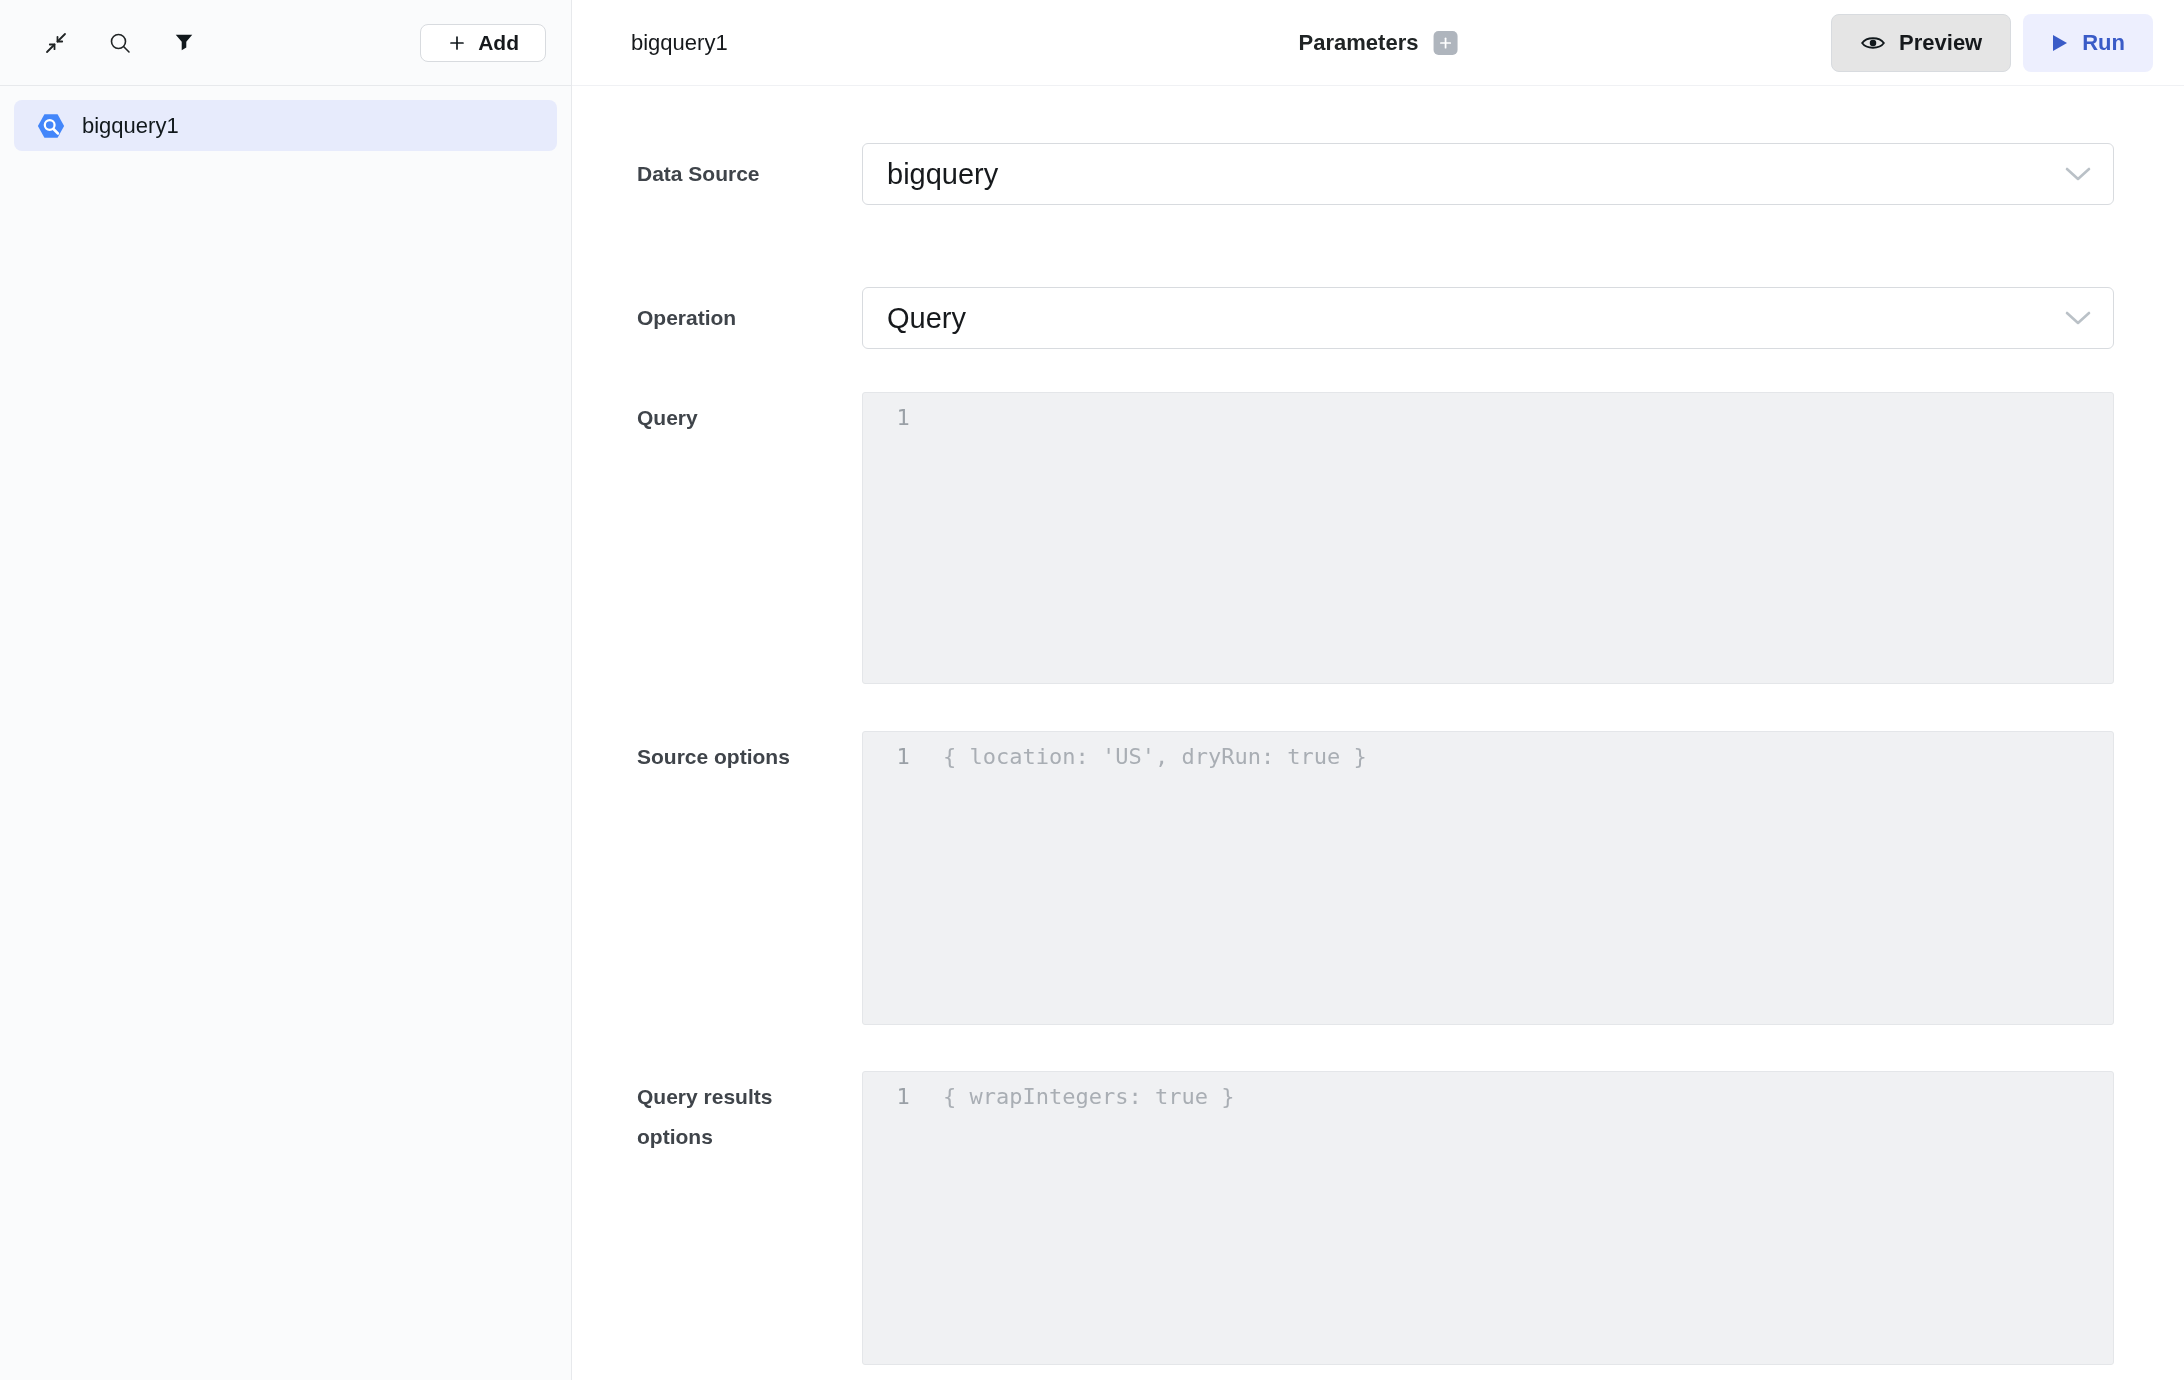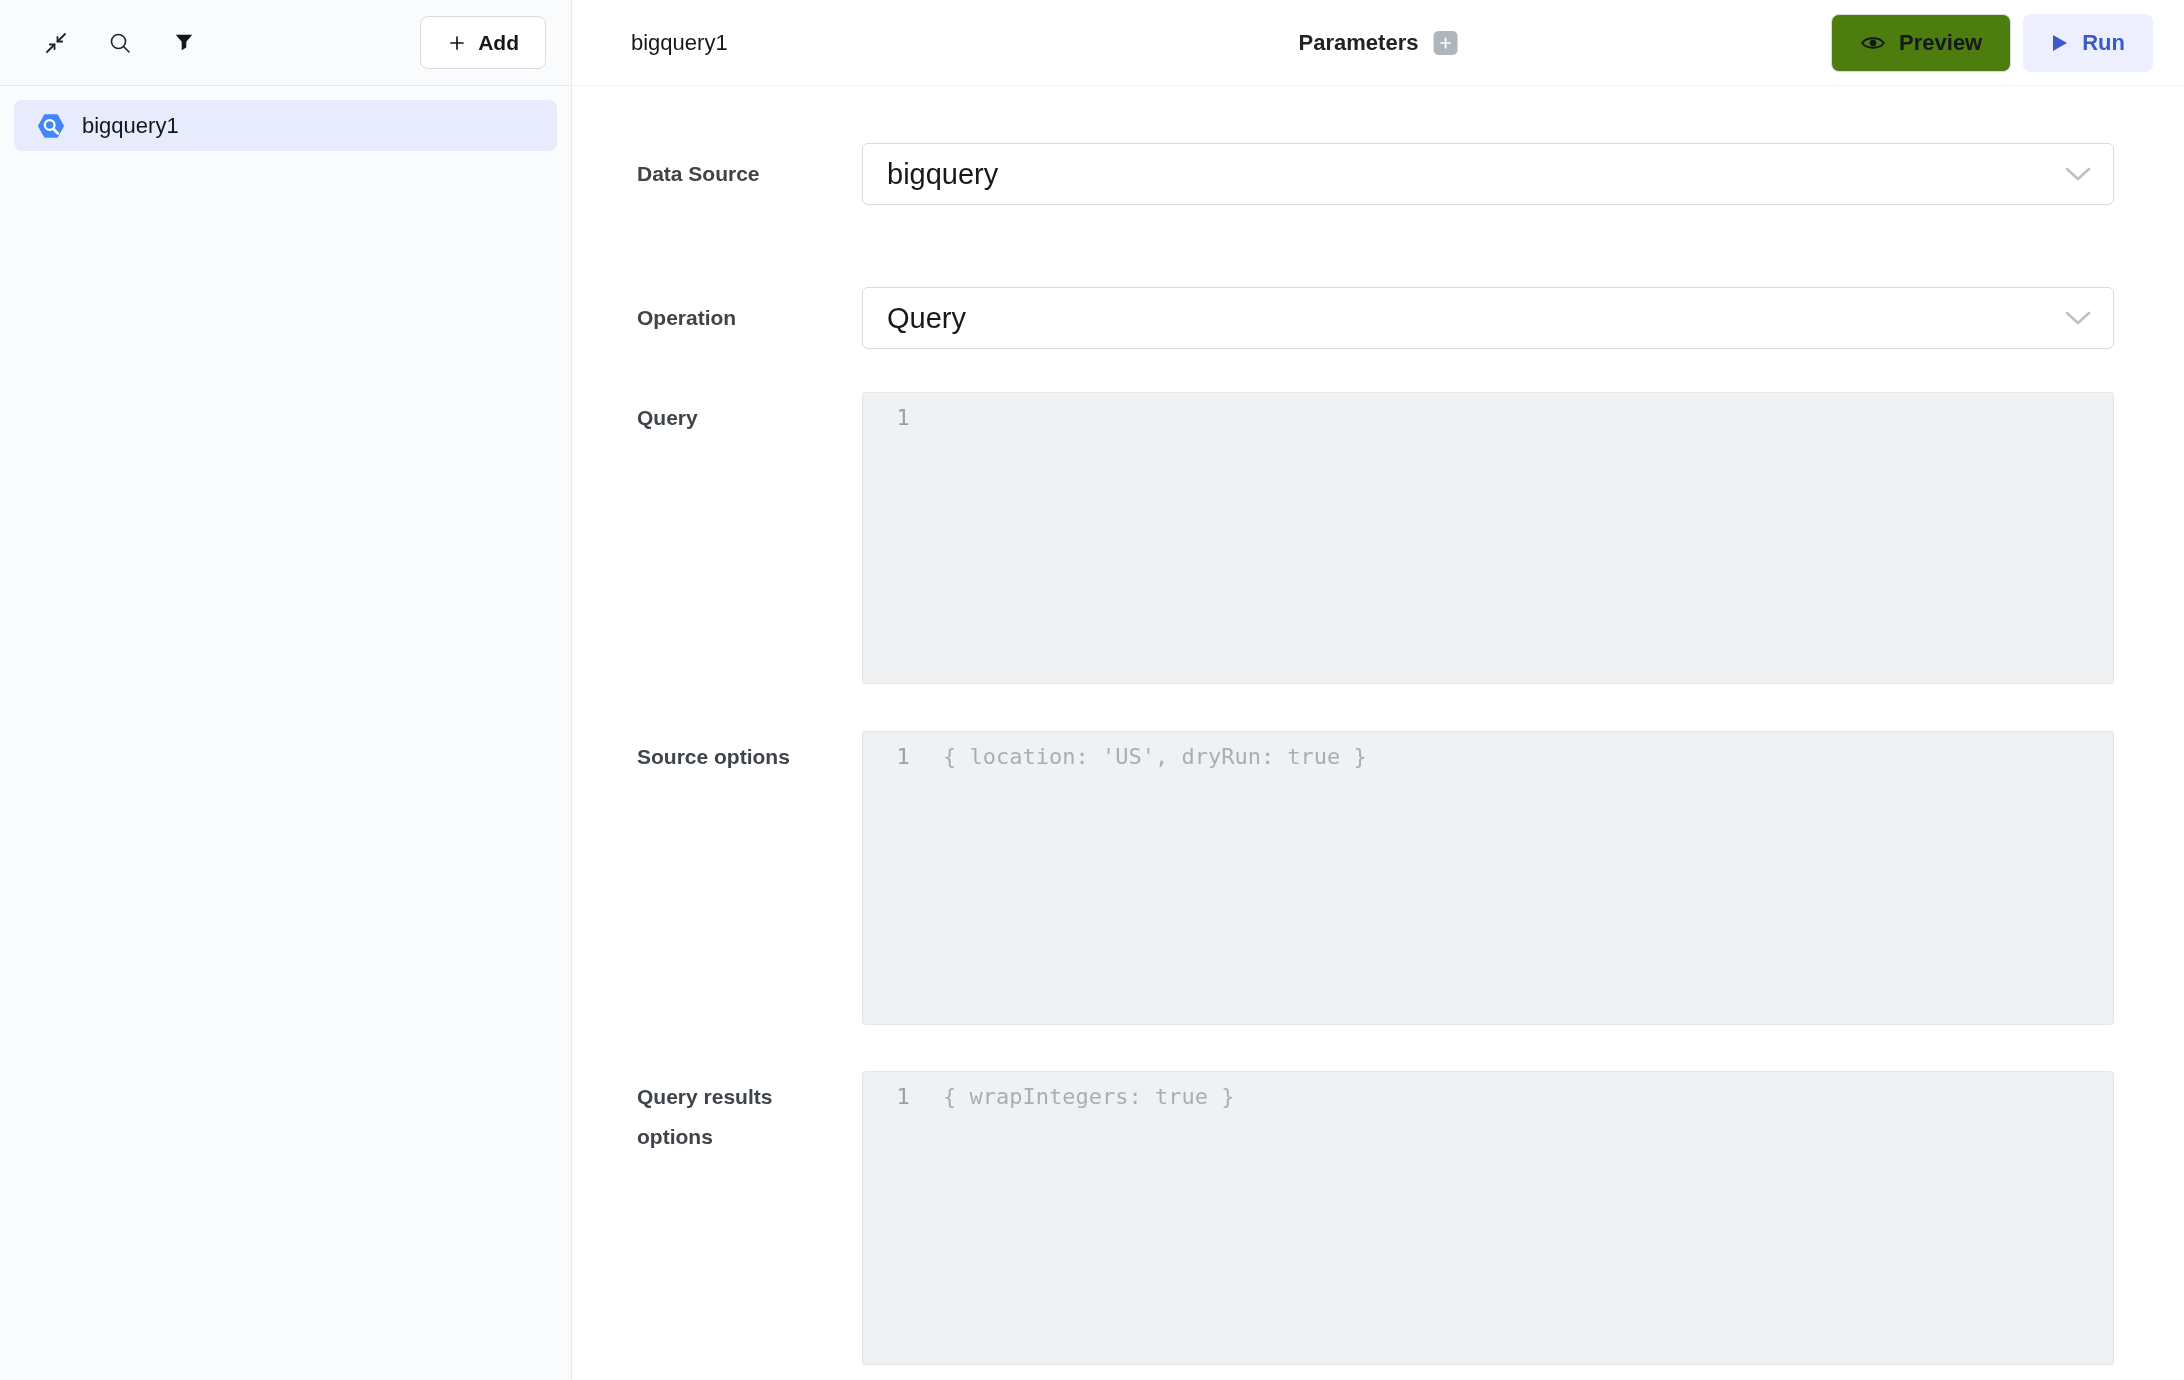--- a/index.html
+++ b/index.html
@@ -30,21 +30,21 @@
   }
   .icon-btn {
     width: 40px; height: 40px;
     display: flex; align-items: center; justify-content: center;
     margin-right: 24px;
     cursor: pointer;
     border-radius: 6px;
   }
   .add-btn {
     margin-left: auto;
-    height: 53px;
+    height: 38px;
     padding: 0 26px;
     background: #ffffff;
     border: 1px solid #d8dbdf;
     border-radius: 8px;
     display: flex; align-items: center; gap: 11px;
     font-size: 21px; font-weight: 600; color: #16191c;
     cursor: pointer;
   }
   .sidebar-list { padding: 14px; }
   .sidebar-item {
@@ -87,21 +87,21 @@
   .btn {
     height: 58px;
     border-radius: 8px;
     display: flex; align-items: center; justify-content: center;
     gap: 13px;
     font-size: 22px; font-weight: 700;
     cursor: pointer;
     border: none;
     font-family: "Liberation Sans", sans-serif;
   }
-  .btn-preview { background: #4d7c0f; border: 1px solid #d8dbdf; color: #16191c; padding: 8px 28px; }
+  .btn-preview { background: #e5e5e5; border: 1px solid #d8dbdf; color: #16191c; padding: 8px 28px; }
   .btn-run { background: #edeffe; color: #3a5bc7; padding: 8px 28px; }
 
   
   .content { padding: 57px 70px 0 65px; flex: 1; overflow: hidden; }
   .form-row { display: flex; }
   .row-label {
     width: 225px;
     flex-shrink: 0;
     padding-right: 70px;
     font-size: 21px;

